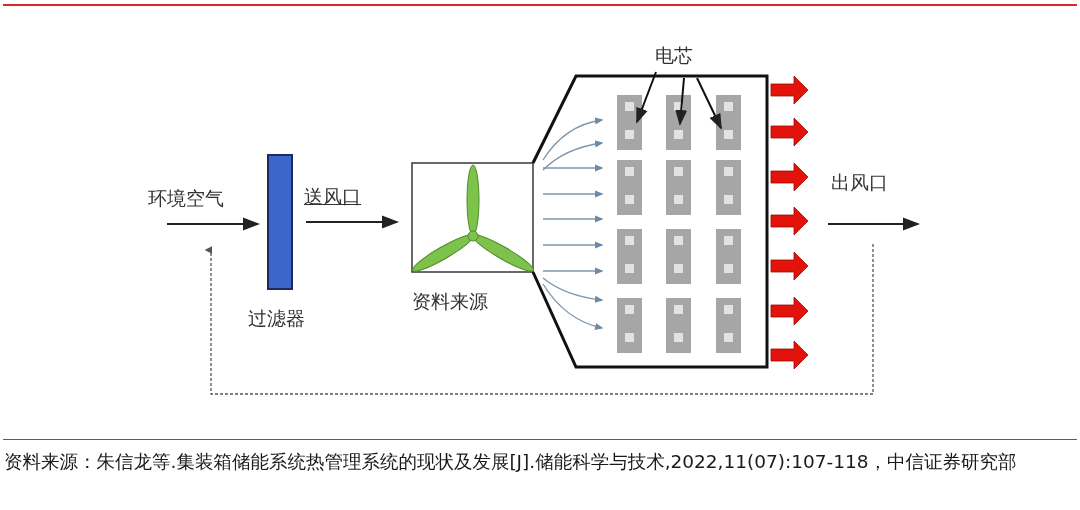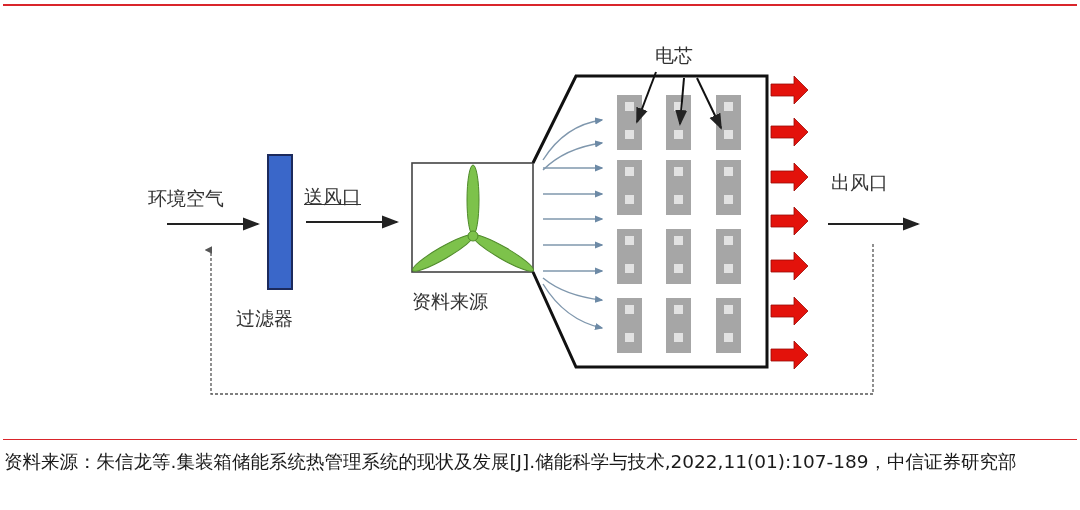--- a/index.html
+++ b/index.html
@@ -123,20 +123,20 @@
     <path d="M771,305 L794,305 L794,297 L808,311 L794,325 L794,317 L771,317 Z"></path>
     <path d="M771,349 L794,349 L794,341 L808,355 L794,369 L794,361 L771,361 Z"></path>
   </g>
 
   <line x1="828" y1="224" x2="918" y2="224" stroke="#222" stroke-width="2.2" marker-end="url(#ah)"></line>
 
   <path d="M873,244 L873,394 L211,394 L211,250" fill="none" stroke="#555" stroke-width="1.3" stroke-dasharray="3,2" marker-end="url(#ahd)"></path>
 </svg>
 
 <div class="lbl" style="left:140px;top:185px;margin-left:8px;">环境空气</div>
-<div class="lbl" style="left:236px;top:305px;">过滤器</div>
+<div class="lbl" style="left:248px;top:305px;">过滤器</div>
 <div class="lbl" style="left:304px;top:183px;text-decoration:underline;">送风口</div>
 <div class="lbl" style="left:412px;top:288px;">资料来源</div>
 <div class="lbl" style="left:655px;top:42px;">电芯</div>
 <div class="lbl" style="left:831px;top:169px;">出风口</div>
 
 <div class="bottom-rule"></div>
-<div class="source">资料来源：朱信龙等.集装箱储能系统热管理系统的现状及发展[J].储能科学与技术,2022,11(01):107-189，中信证券研究部</div>
+<div class="source">资料来源：朱信龙等.集装箱储能系统热管理系统的现状及发展[J].储能科学与技术,2022,11(07):107-118，中信证券研究部</div>
 
 </body></html>

